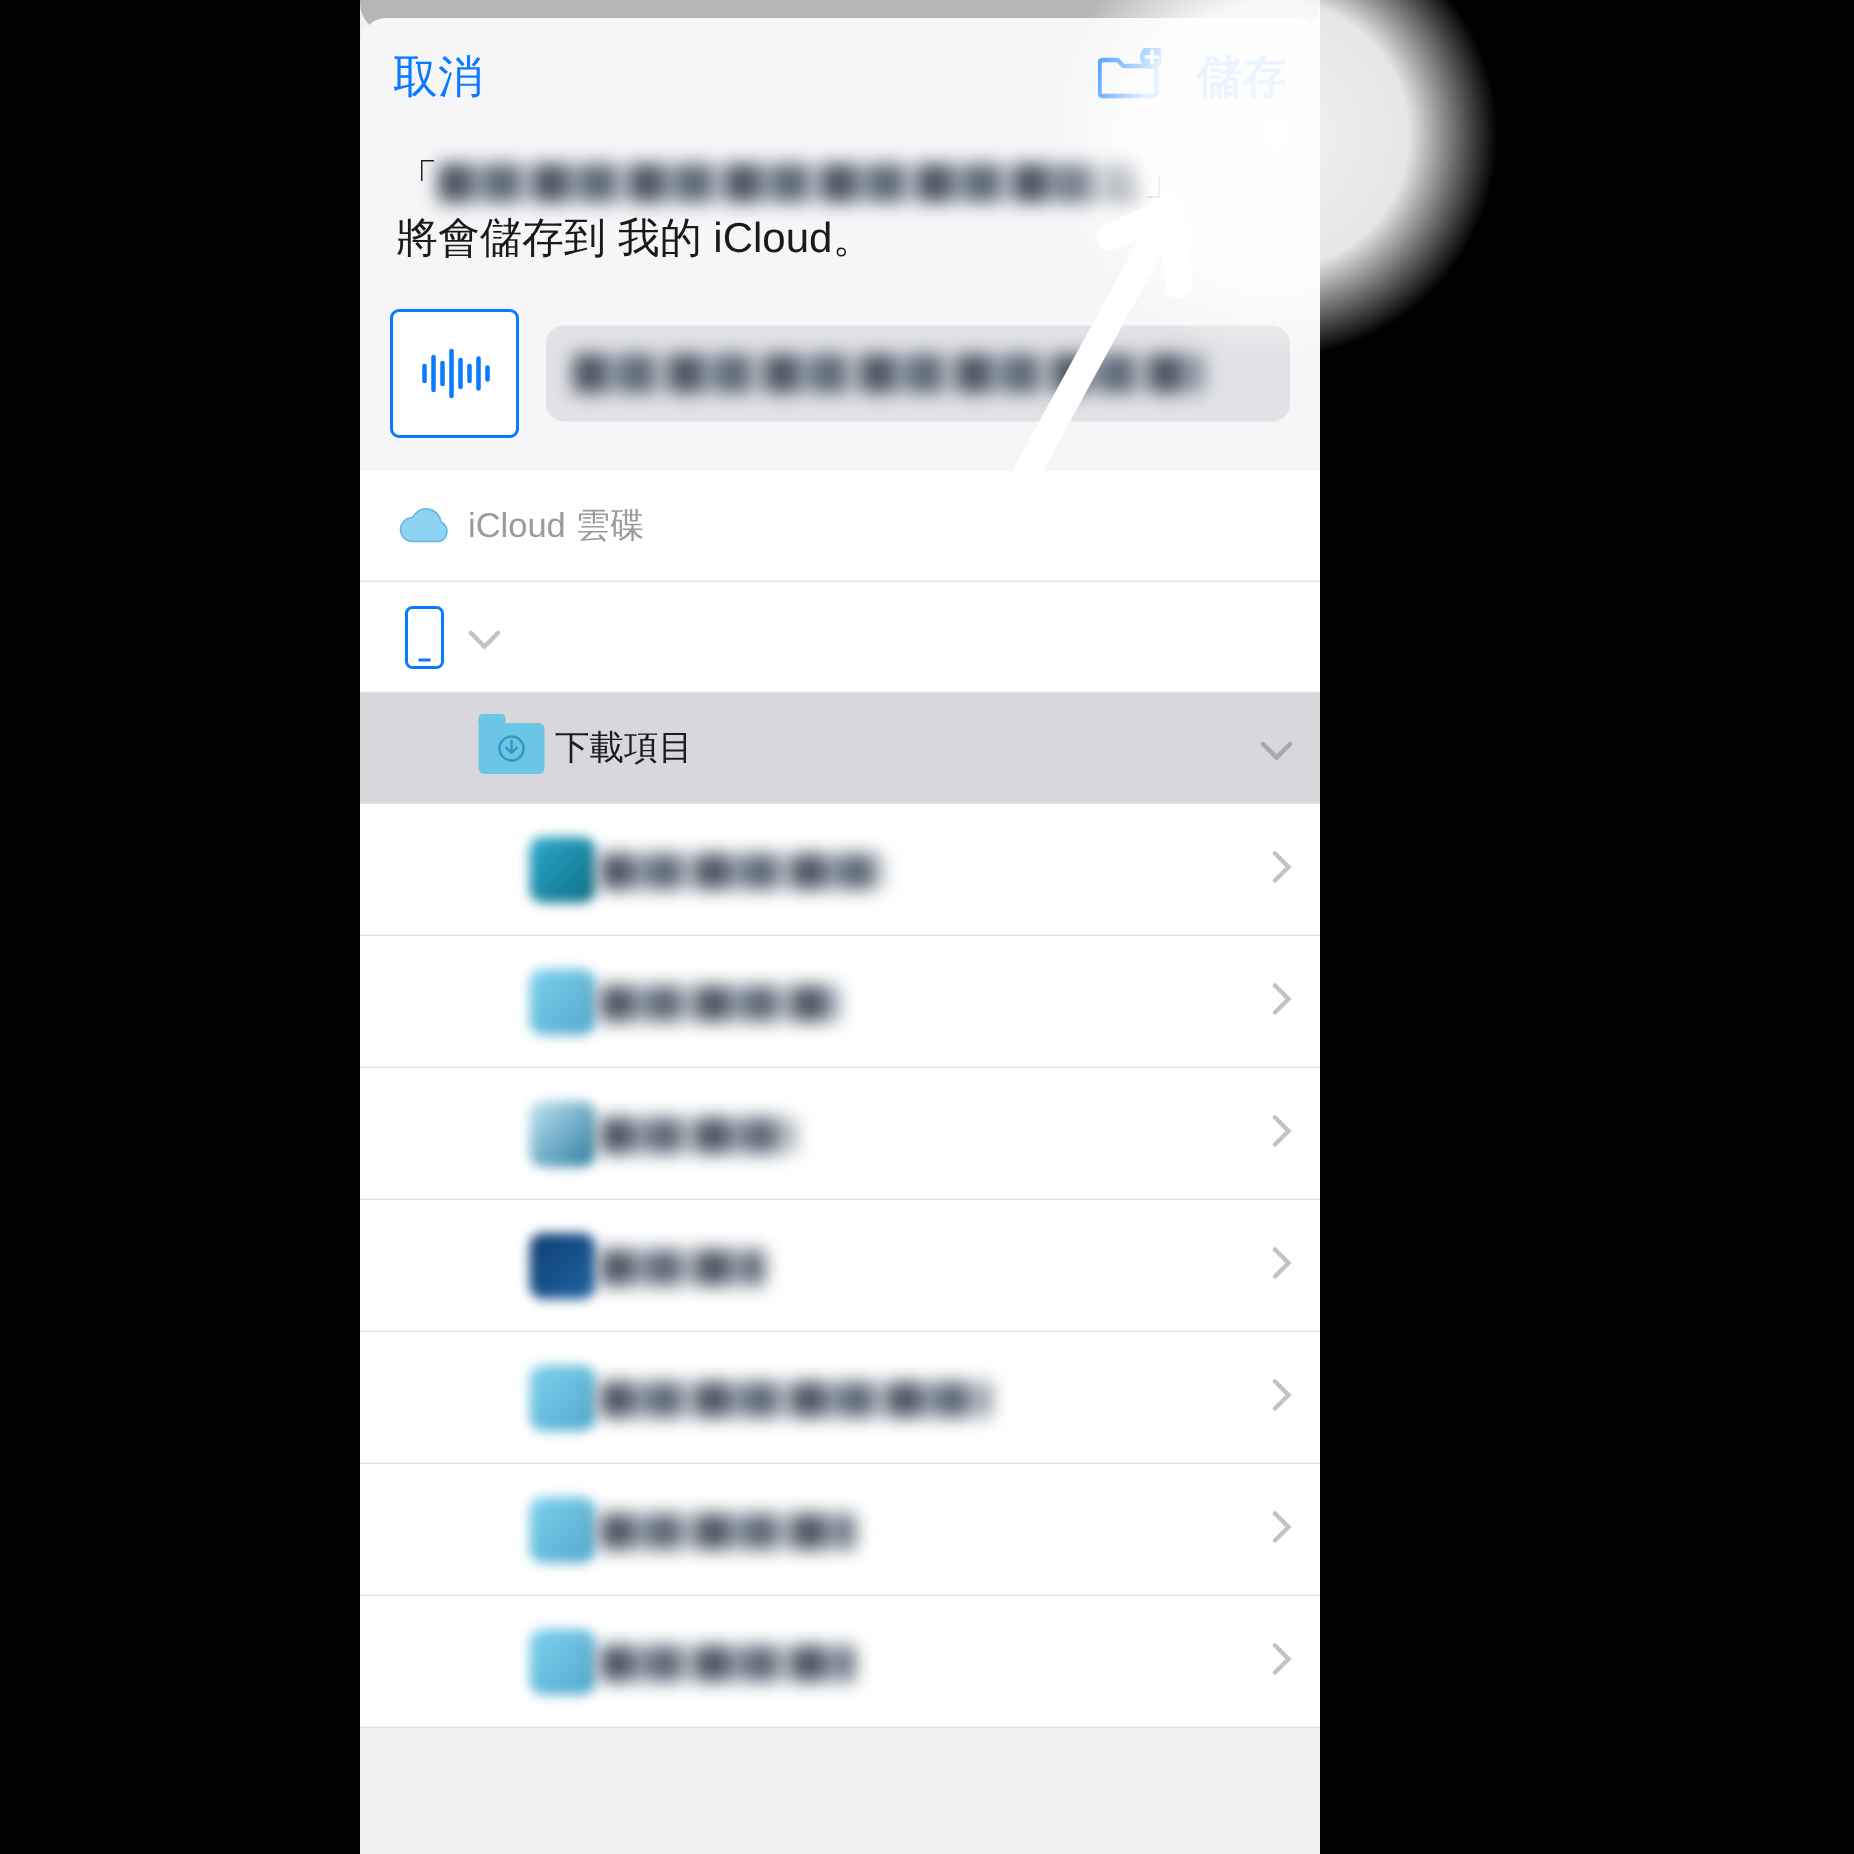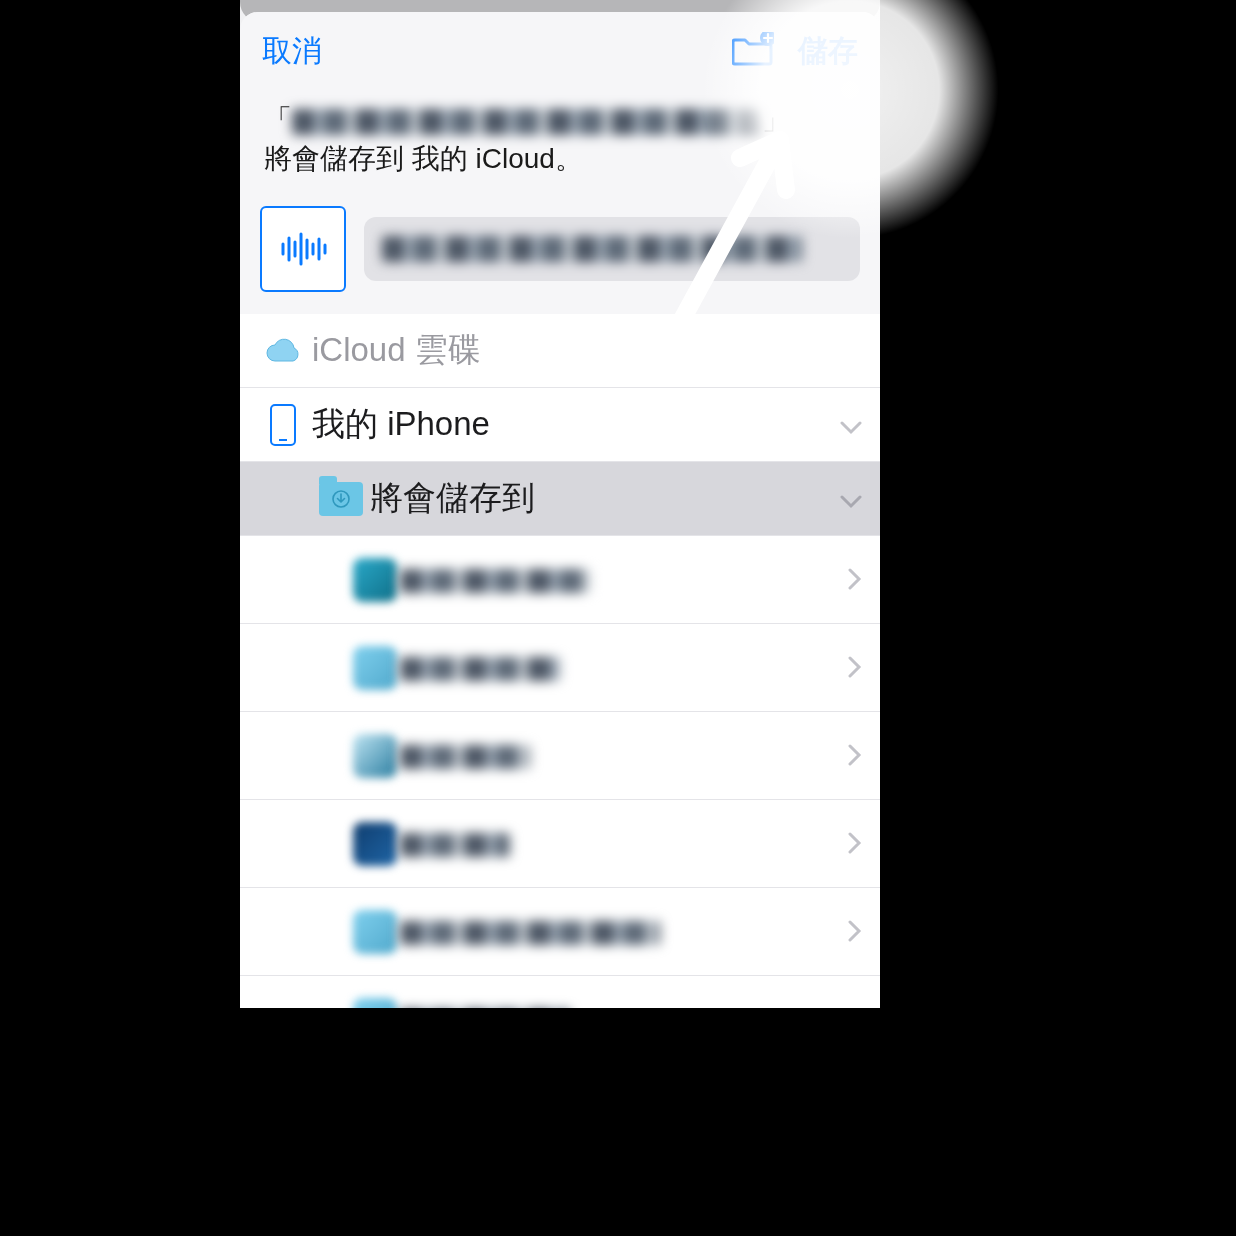--- a/index.html
+++ b/index.html
@@ -15,21 +15,21 @@
   .stage {
     position: relative;
     width: 1236px;
     height: 1236px;
   }
   .device {
     position: absolute;
     left: 240px;
     top: 0;
     width: 640px;
-    height: 1008px;
+    height: 1236px;
     background: #f1f1f3;
     overflow: hidden;
   }
   .sheet-shadow {
     position: absolute;
     top: 0; left: 0; right: 0;
     height: 22px;
     background: #b6b6b8;
     border-radius: 0 0 20px 20px;
   }
@@ -106,21 +106,21 @@
     border-bottom: 1px solid #e4e4e8;
     cursor: pointer;
   }
   .row .icon-slot {
     width: 58px;
     display: flex;
     justify-content: center;
   }
   .row .label {
     flex: 1;
-    font-size: 33px;
+    font-size: 23px;
     color: #1c1c1e;
   }
   .row.muted .label { color: #9a9aa0; }
   .row .chev {
     color: #c2c2c8;
     font-size: 30px;
   }
   .row.selected {
     background: #d7d7dc;
   }
@@ -240,38 +240,37 @@
               <path d="M12 24 a8 8 0 0 1 0-16 a10 10 0 0 1 19 3 a7 7 0 0 1 -1 13 z" fill="#8fd3f2" stroke="#5eb7e2" stroke-width="1"></path>
             </svg>
           </span>
           <span class="label">iCloud 雲碟</span>
         </div>
 
         <div class="row">
           <span class="icon-slot">
             <span class="icon-phone"></span>
           </span>
-          <span class="label" style="font-weight:500">我的 iPhone</span>
           <span class="chev">
             <svg width="22" height="14" viewBox="0 0 22 14">
                 <path d="M2 2 L11 11 L20 2" fill="none" stroke="#c2c2c8" stroke-width="3" stroke-linecap="round"></path>
               </svg>
           </span>
         </div>
 
         <div class="row indent-1 selected">
           <span class="icon-slot">
             <span class="icon-folder">
               <svg class="dl" width="18" height="18" viewBox="0 0 18 18">
                 <circle cx="9" cy="9" r="8" fill="none" stroke="#2f98bd" stroke-width="1.6"></circle>
                 <path d="M9 4 v7 M5.5 8.5 L9 12 L12.5 8.5" fill="none" stroke="#2f98bd" stroke-width="1.6" stroke-linecap="round" stroke-linejoin="round"></path>
               </svg>
             </span>
           </span>
-          <span class="label" style="font-weight:400">將會儲存到</span>
+          <span class="label" style="font-weight:400">下載項目</span>
           <span class="chev">
             <svg width="22" height="14" viewBox="0 0 22 14">
                 <path d="M2 2 L11 11 L20 2" fill="none" stroke="#a8a8b0" stroke-width="3" stroke-linecap="round"></path>
               </svg>
           </span>
         </div>
 
         <div id="children">
             <div class="row indent-2 folder-child">
               <span class="icon-slot">

